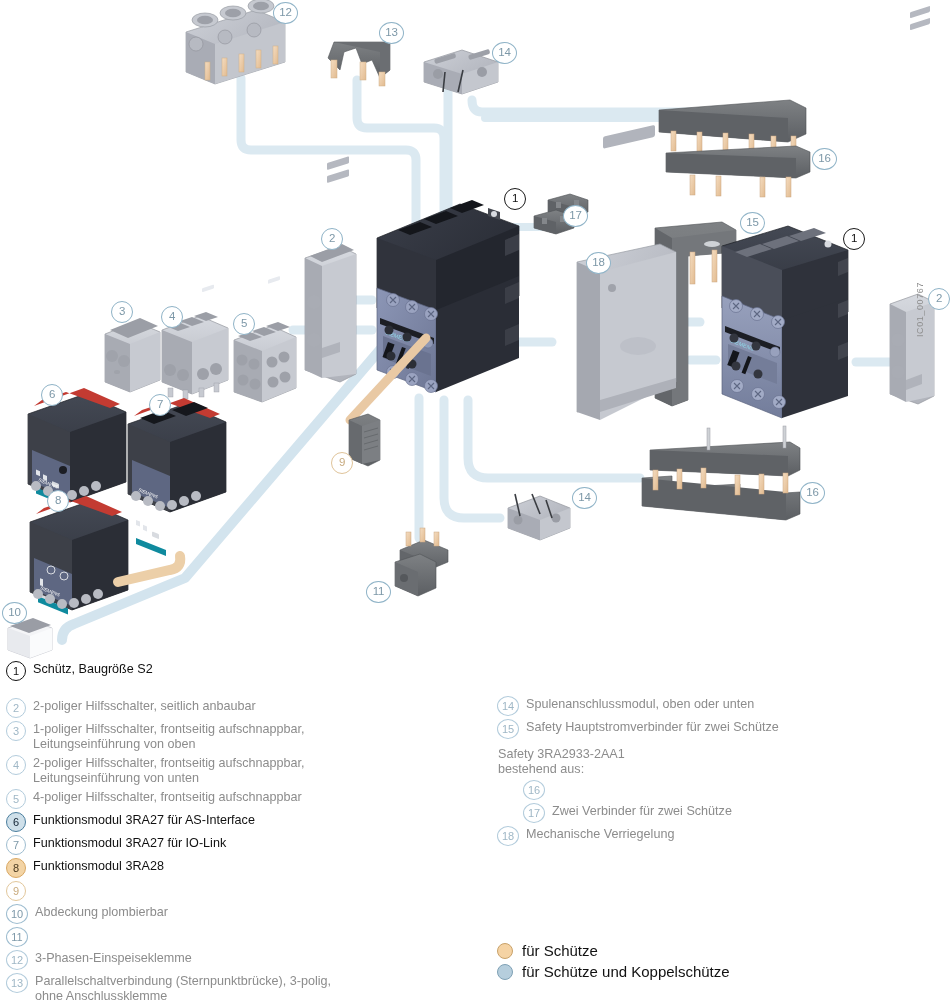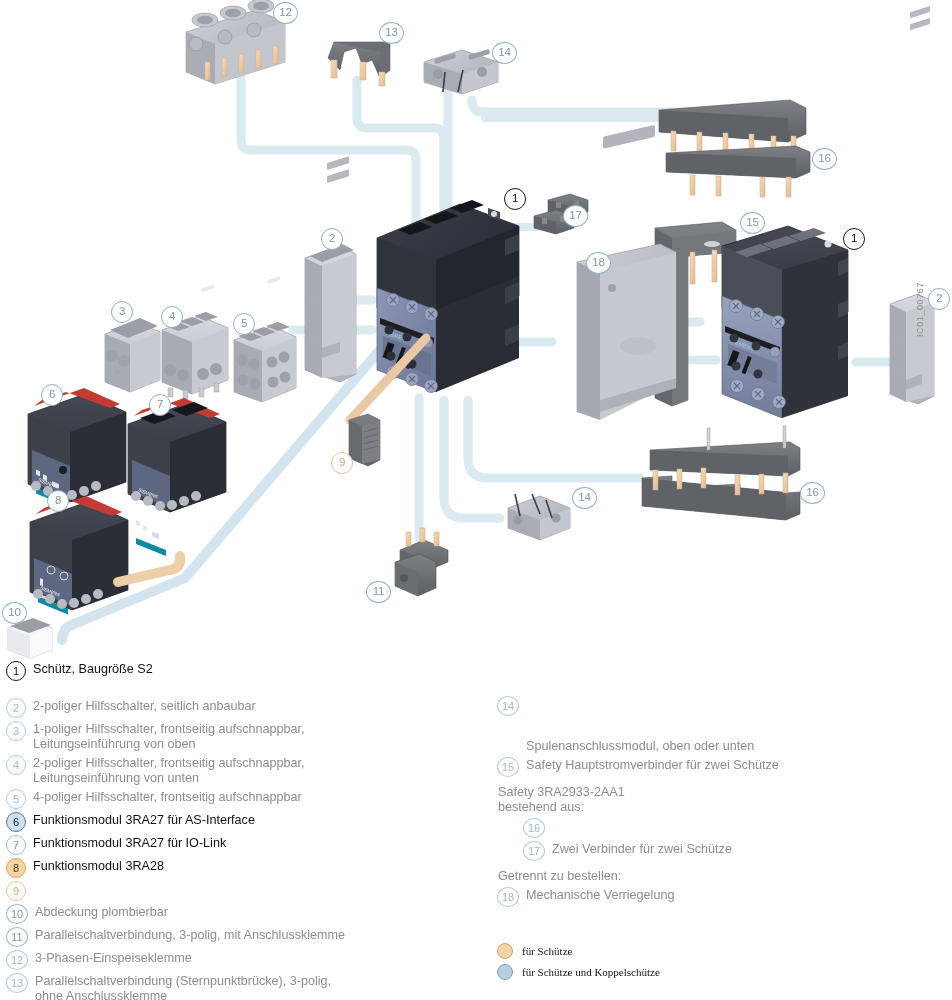--- a/index.html
+++ b/index.html
@@ -54,21 +54,21 @@
   .t-grey{color:#8c8c8c;}
 
   .hdr{font-size:12.6px;line-height:15px;color:#8c8c8c;margin:8px 0 2px 1px;}
   .indent{margin-left:26px;}
 
   #keybox{position:absolute;left:497px;top:283px;}
   .krow{display:flex;align-items:center;margin-bottom:5px;}
   .kdot{width:16px;height:16px;border-radius:50%;box-sizing:border-box;margin-right:9px;}
   .kdot.orange{background:#f5d3a4;border:1.1px solid #c9a26a;}
   .kdot.blue{background:#b6cedd;border:1.1px solid #7fa1b5;}
-  .klab{font-size:11px;color:#111;line-height:14px;font-family:Liberation Serif, serif;}
+  .klab{font-size:15px;color:#111;line-height:14px;}
 
   
   #imgid{
     position:absolute;left:915px;top:337px;
     font-size:9px;color:#8e8e8e;letter-spacing:0.6px;
     transform:rotate(-90deg);transform-origin:left top;
     white-space:nowrap;
   }
 </style>
 </head>
@@ -688,55 +688,53 @@
       </div>
       <div class="lrow">
         <span class="num n-orange-soft">9</span>
       </div>
       <div class="lrow">
         <span class="num w n-blue-mid">10</span>
         <span class="txt t-grey" style="white-space:pre-line;">Abdeckung plombierbar</span>
       </div>
       <div class="lrow">
         <span class="num w n-blue-mid">11</span>
-        <span class="txt t-grey" style="white-space:pre-line;">Parallelschaltverbindung, 3-polig, mit Anschlussklemme</span>
       </div>
       <div class="lrow">
         <span class="num w n-blue-soft">12</span>
         <span class="txt t-grey" style="white-space:pre-line;">3-Phasen-Einspeiseklemme</span>
       </div>
       <div class="lrow">
         <span class="num w n-blue-soft">13</span>
         <span class="txt t-grey" style="white-space:pre-line;">Parallelschaltverbindung (Sternpunktbrücke), 3-polig,
 ohne Anschlussklemme</span>
       </div>
     </div>
 
     <div class="col-right">
       <div class="lrow">
         <span class="num w n-blue-soft">14</span>
-        <span class="txt t-grey" style="white-space:pre-line;margin-top:42px;">Spulenanschlussmodul, oben oder unten</span>
+        <span class="txt t-grey" style="white-space:pre-line;">Spulenanschlussmodul, oben oder unten</span>
       </div>
       <div class="lrow">
         <span class="num w n-blue-soft">15</span>
         <span class="txt t-grey" style="white-space:pre-line;">Safety Hauptstromverbinder für zwei Schütze</span>
       </div>
 
       <div class="hdr" style="margin-bottom:0;">Safety 3RA2933-2AA1</div>
       <div class="hdr" style="margin-top:0;">bestehend aus:</div>
 
       <div class="lrow indent">
         <span class="num w n-blue-soft">16</span>
       </div>
       <div class="lrow indent">
         <span class="num w n-blue-soft">17</span>
         <span class="txt t-grey" style="white-space:pre-line;">Zwei Verbinder für zwei Schütze</span>
       </div>
 
-      <div class="hdr">Getrennt zu bestellen:</div>
 
       <div class="lrow">
         <span class="num w n-blue-soft">18</span>
         <span class="txt t-grey" style="white-space:pre-line;">Mechanische Verriegelung</span>
       </div>
     </div>
 
     <div id="keybox">
       <div class="krow">
         <span class="kdot orange"></span>

